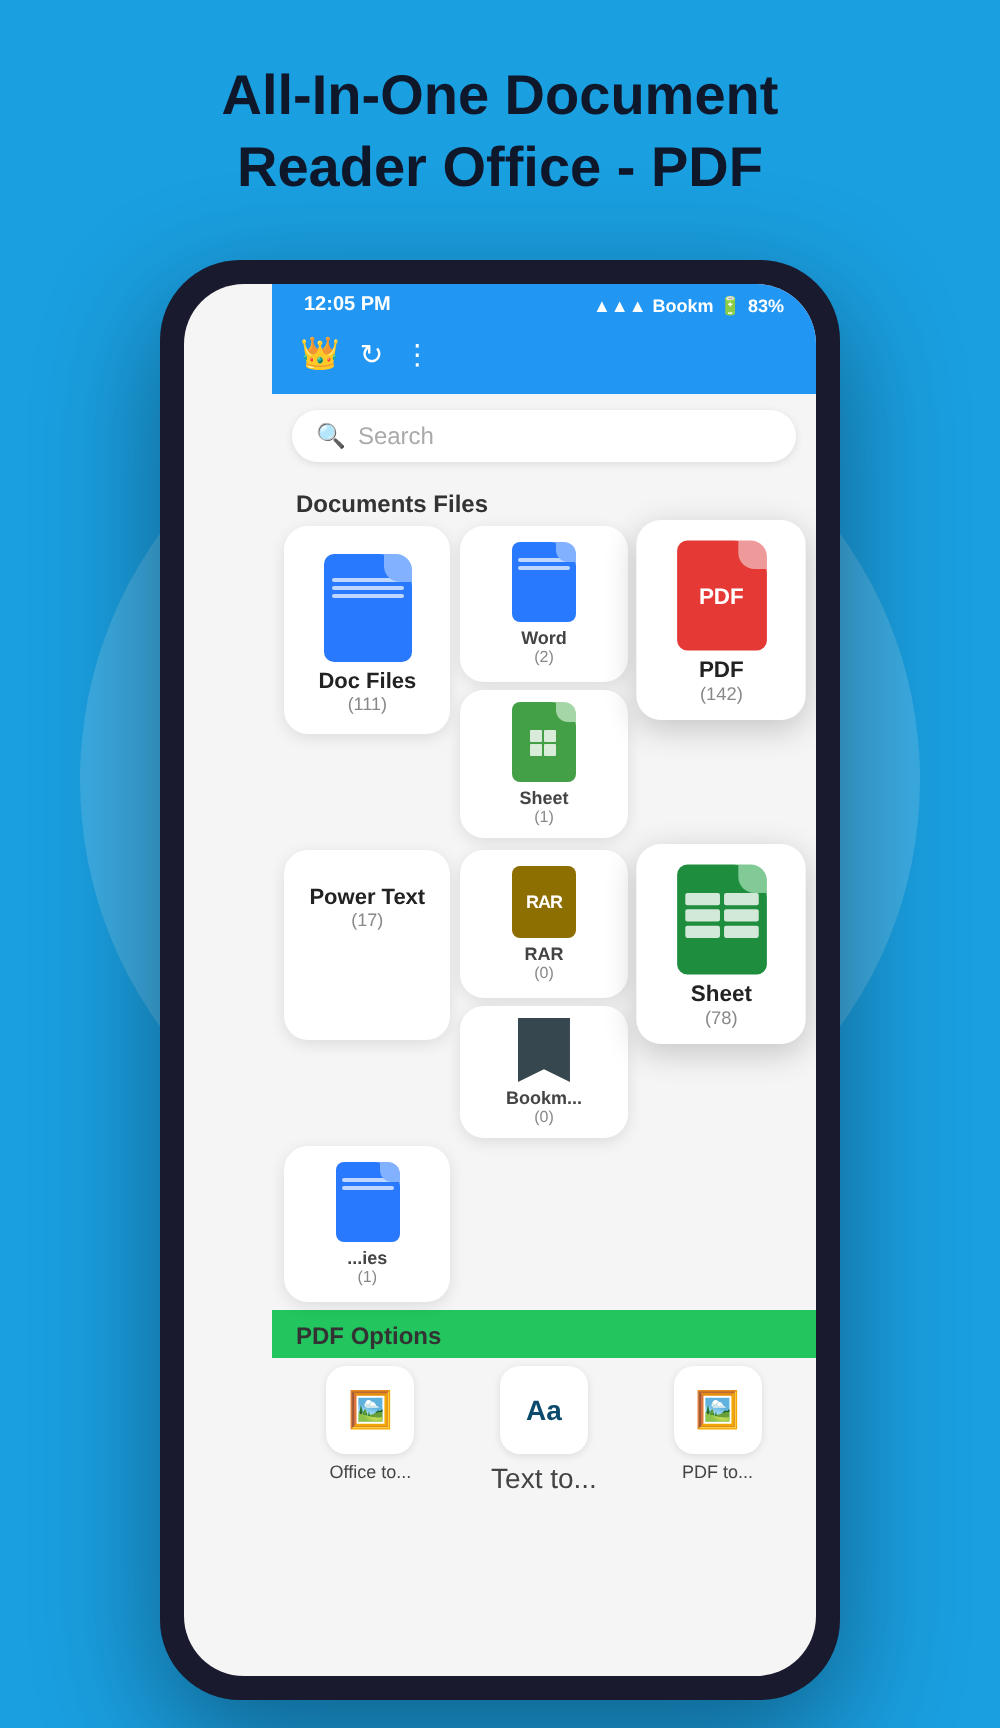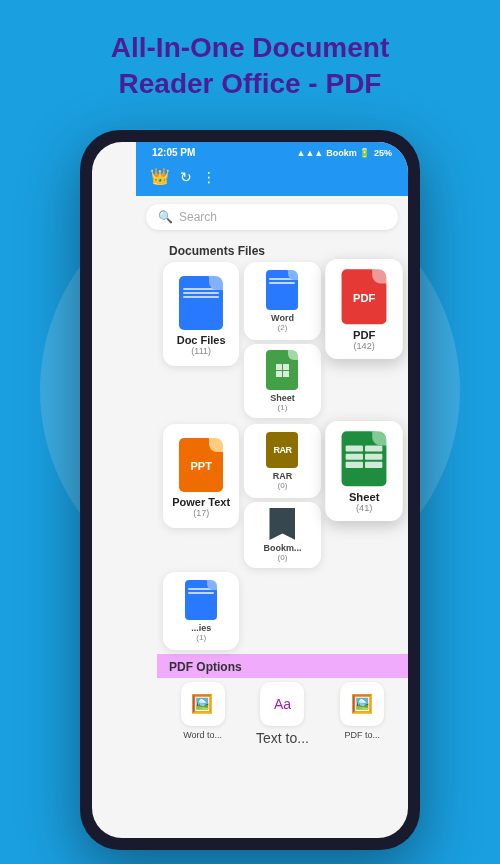--- a/index.html
+++ b/index.html
@@ -9,21 +9,21 @@
       background: #1a9fe0;
       font-family: 'Segoe UI', Arial, sans-serif;
       overflow: hidden;
       position: relative;
     }
 
     
     .page-header {
       text-align: center;
       padding: 30px 20px 20px;
-      color: #4c1d95;
+      color: #0f172a;
     }
     .page-header h1 {
       font-size: 28px;
       font-weight: 800;
       line-height: 1.3;
     }
 
     
     .circle-bg {
       position: absolute;
@@ -114,21 +114,20 @@
     .search-container span {
       color: #aaa;
       font-size: 12px;
     }
 
     
     .scroll-content {
       flex: 1;
       overflow: hidden;
       padding-bottom: 5px;
-      margin-left: 21px;
     }
 
     
     .section-label {
       font-size: 12px;
       font-weight: 700;
       color: #333;
       padding: 6px 12px 4px;
       background: #f5f5f5;
     }
@@ -256,21 +255,21 @@
       background: rgba(255,255,255,0.8);
       border-radius: 0.5px;
     }
 
     
     .pdf-section-label {
       font-size: 12px;
       font-weight: 700;
       color: #333;
       padding: 6px 12px 4px;
-      background: #f0abfc;
+      background: #22c55e;
     }
 
     .pdf-options-row {
       display: flex;
       justify-content: space-around;
       padding: 4px 8px;
     }
 
     .pdf-option {
       display: flex;
@@ -359,21 +358,21 @@
 
   <div class="phone-frame">
     <div class="phone-screen">
 
       <div class="status-bar">
         <span>12:05 PM</span>
         <div class="status-right">
           <span>▲▲▲</span>
           <span>Bookm</span>
           <span>🔋</span>
-          <span>25%</span>
+          <span>83%</span>
         </div>
       </div>
 
       <div class="app-header">
         <div class="app-header-icons">
           <span class="crown-icon">👑</span>
           <span class="refresh-icon">↻</span>
           <span class="more-icon">⋮</span>
         </div>
       </div>
@@ -443,27 +442,20 @@
               </div>
             </div>
             <div class="doc-label-large">PDF</div>
             <div class="doc-count-large">(142)</div>
           </div>
         </div>
 
         <div style="display:grid; grid-template-columns:1fr 1fr 1fr; gap:5px; padding:0 6px 4px; align-items:start; margin-top:2px;">
 
           <div class="featured-card" style="padding:14px 8px 10px; min-height:95px;">
-            <div class="file-icon">
-              <div style="position:relative; width:44px; height:54px;">
-                <div class="icon-doc icon-doc-large orange-doc" style="display:flex; align-items:center; justify-content:center;">
-                  <span style="color:white; font-weight:900; font-size:11px; position:absolute; top:50%; transform:translateY(-40%); z-index:2;">PPT</span>
-                </div>
-              </div>
-            </div>
             <div class="doc-label-large">Power Text</div>
             <div class="doc-count-large">(17)</div>
           </div>
 
           <div style="display:flex; flex-direction:column; gap:4px;">
 
             <div class="featured-card" style="padding:8px 6px;">
               <div class="file-icon">
                 <div class="rar-icon">RAR</div>
               </div>
@@ -490,21 +482,21 @@
                     <div style="height:6px; background:rgba(255,255,255,0.8); border-radius:1px;"></div>
                     <div style="height:6px; background:rgba(255,255,255,0.8); border-radius:1px;"></div>
                     <div style="height:6px; background:rgba(255,255,255,0.8); border-radius:1px;"></div>
                     <div style="height:6px; background:rgba(255,255,255,0.8); border-radius:1px;"></div>
                     <div style="height:6px; background:rgba(255,255,255,0.8); border-radius:1px;"></div>
                   </div>
                 </div>
               </div>
             </div>
             <div class="doc-label-large">Sheet</div>
-            <div class="doc-count-large">(41)</div>
+            <div class="doc-count-large">(78)</div>
           </div>
         </div>
 
         <div style="display:grid; grid-template-columns:1fr 1fr 1fr; gap:5px; padding:0 6px 4px; align-items:start;">
 
 
           <div class="featured-card" style="padding:8px 6px;">
             <div class="file-icon">
               <div class="icon-doc blue-doc" style="position:relative;">
                 <div style="position:absolute; left:3px; right:3px; top:8px;">
@@ -517,24 +509,24 @@
             <div class="doc-count">(1)</div>
           </div>
           <div style="height:50px;"></div>
         </div>
 
         <div class="pdf-section-label">PDF Options</div>
 
         <div class="pdf-options-row">
           <div class="pdf-option">
             <div class="pdf-icon-box">🖼️</div>
-            <span style="font-size:9px; color:#444;">Word to...</span>
+            <span style="font-size:9px; color:#444;">Office to...</span>
           </div>
           <div class="pdf-option">
-            <div class="pdf-icon-box" style="font-weight:400; font-size:14px; color:#a21caf;">Aa</div>
+            <div class="pdf-icon-box" style="font-weight:700; font-size:14px; color:#0c4a6e;">Aa</div>
             <span style="font-size:14px; color:#444;">Text to...</span>
           </div>
           <div class="pdf-option">
             <div class="pdf-icon-box">🖼️</div>
             <span style="font-size:9px; color:#444;">PDF to...</span>
           </div>
         </div>
 
       </div>
     </div>

